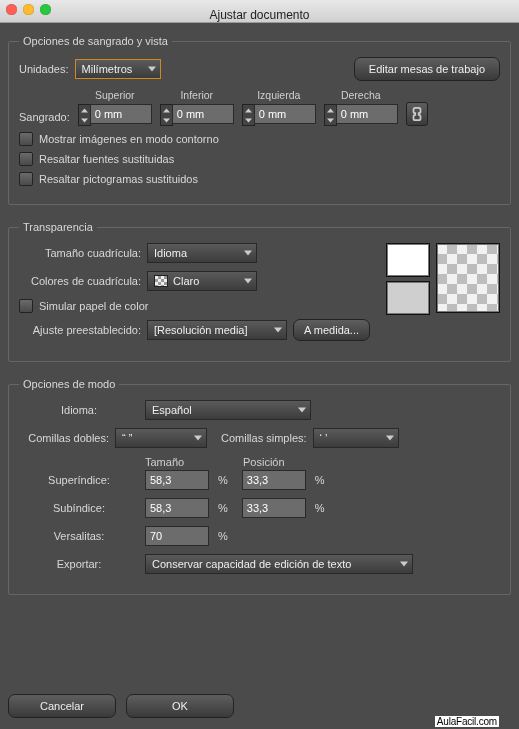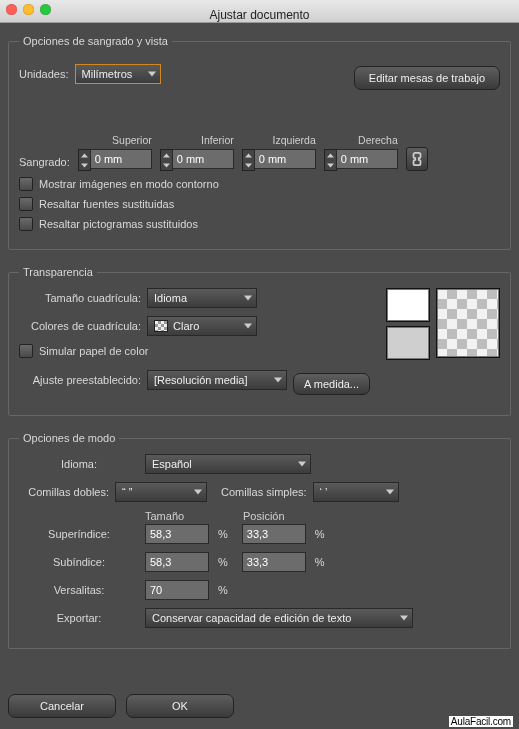--- a/index.html
+++ b/index.html
@@ -104,21 +104,21 @@
       conic-gradient(#999 25%, #eee 0 50%, #999 0 75%, #eee 0) 0 0/6px 6px;
     border:1px solid #222;
     display:inline-block;
   }
 
   .btn {
     display:inline-flex;align-items:center;justify-content:center;
     height:22px;padding:0 14px;
     background:linear-gradient(#5e5e5e,#3a3a3a);
     border:1px solid #222;border-radius:7px;
-    color:#eee;font-size:11px;margin-top:9px;
+    color:#eee;font-size:11px;
   }
 
   .input {
     height:20px;width:64px;
     background:#6c6c6c;border:1px solid #2a2a2a;color:#fff;
     padding:0 4px;font-size:11px;box-sizing:border-box;
   }
   .input.wide{width:62px;}
 
   .stepper {
@@ -127,21 +127,21 @@
   }
   .stepper span{
     flex:1;display:flex;align-items:center;justify-content:center;
   }
   .stepper svg{width:7px;height:5px;fill:#ccc;}
 
   .bleed-grid {
     display:flex;align-items:flex-end;gap:8px;
   }
   .bleed-col { display:flex;flex-direction:column;gap:3px; }
-  .bleed-col .hdr{color:#d0d0d0;font-size:10.5px;text-align:right;margin-top:36px;}
+  .bleed-col .hdr{color:#d0d0d0;font-size:10.5px;text-align:center;}
   .linkbtn{
     width:20px;height:22px;border:1px solid #222;border-radius:3px;
     background:linear-gradient(#5e5e5e,#3a3a3a);display:flex;align-items:center;justify-content:center;
   }
   .linkbtn svg{width:10px;height:14px;fill:#ccc;}
 
   .chk {
     display:flex;align-items:center;gap:6px;margin:6px 0;color:#d8d8d8;
   }
   .checkbox {
@@ -165,21 +165,21 @@
   .pct { color:#d8d8d8; margin:0 8px 0 3px; }
 
   .footer {
     margin-top:auto;
     padding:10px 8px 6px 0;
     display:flex;justify-content:flex-start;gap:10px;
   }
   .footer .btn{min-width:78px;}
 
   .watermark{
-    position:absolute;right:6px;bottom:2px;color:#000;font-size:10px;letter-spacing:-0.2px;background:#fff;padding:0 2px;
+    position:absolute;right:20px;bottom:2px;color:#000;font-size:10px;letter-spacing:-0.2px;background:#fff;padding:0 2px;
   }
 </style>
 </head>
 <body>
 
 <div class="window">
   <div class="titlebar">
     <div class="traffic">
       <span></span>
       <span></span>

